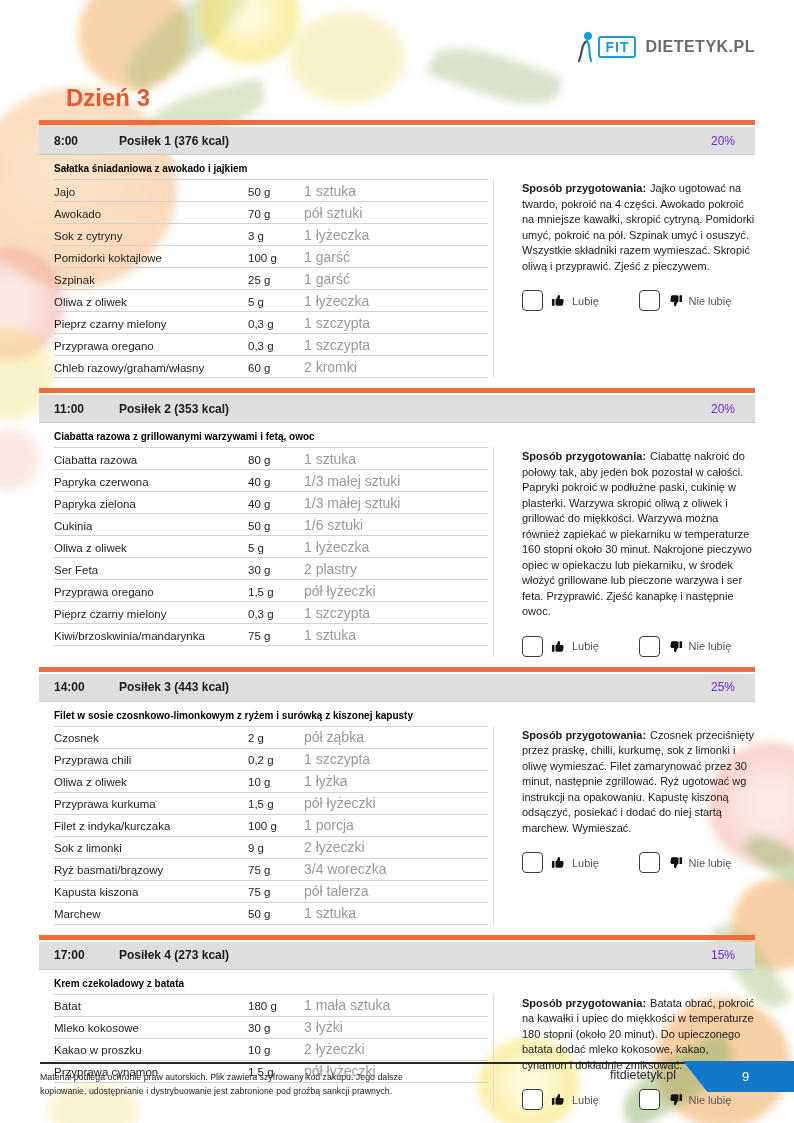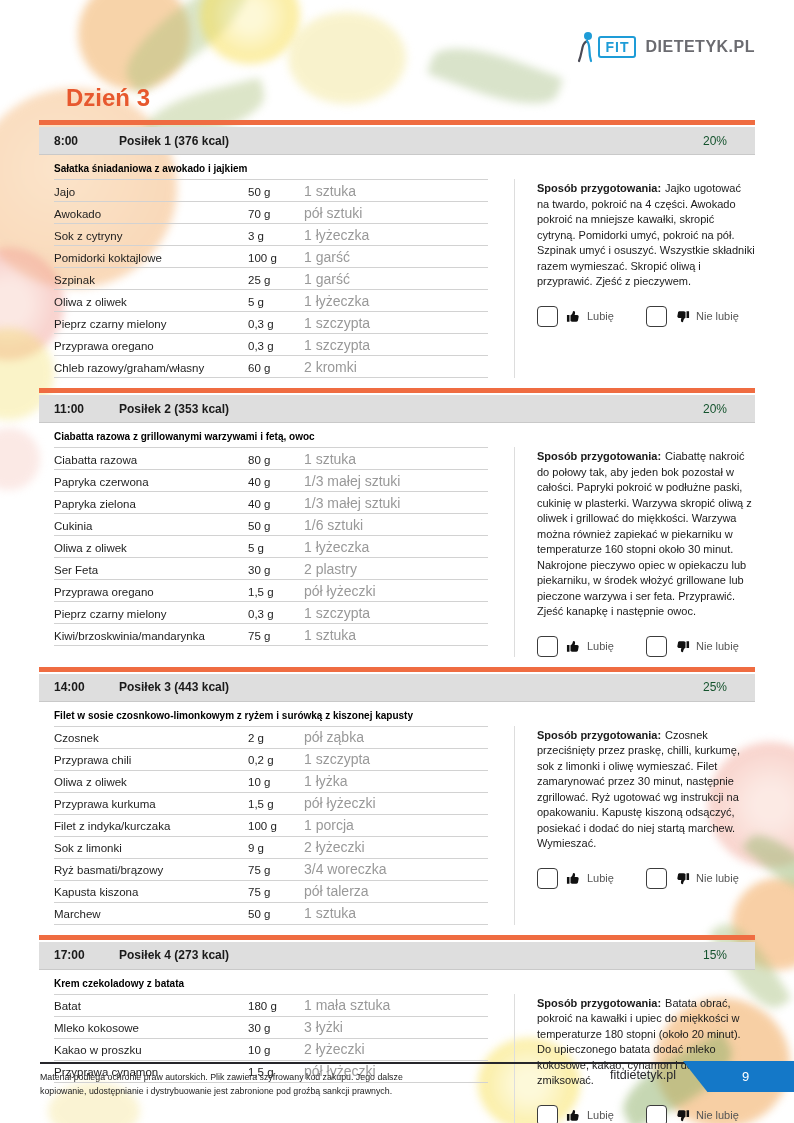--- a/index.html
+++ b/index.html
@@ -40,30 +40,30 @@
 
   .day-title{margin:18px 0 8px 27px;font-size:24px;font-weight:bold;color:#e7582e;}
 
   
   .meal{margin-bottom:10px;}
   .meal-accent{height:5px;background:#ef6c41;margin-bottom:2px;}
   .meal-header{height:27px;display:flex;align-items:center;background:#dedede;border-bottom:1px solid #c9c9c9;
                font-size:12px;color:#1a1a1a;}
   .meal-time{flex:0 0 65px;padding-left:15px;font-weight:bold;}
   .meal-title{font-weight:bold;}
-  .meal-percent{margin-left:auto;padding-right:28px;color:#14532d;}
+  .meal-percent{margin-left:auto;padding-right:20px;color:#6d28d9;}
   .meal-name{margin:8px 0 5px 15px;font-size:10px;font-weight:bold;color:#000000;}
   .meal-body{display:flex;align-items:stretch;}
   .ingredients{flex:0 0 434px;margin-left:15px;}
   .ing-row{display:flex;align-items:baseline;border-top:1px solid #d2d2d2;padding:2.5px 0;}
   .ing-row:last-child{border-bottom:1px solid #d2d2d2;}
   .ing-name{flex:1;font-size:11.5px;color:#1e1e1e;}
   .ing-qty{flex:0 0 56px;font-size:11.5px;color:#1e1e1e;}
   .ing-portion{flex:0 0 184px;font-size:14px;color:#999999;}
-  .recipe{flex:1;border-left:1px solid #dddddd;margin-left:26px;padding:2px 0 0 22px;}
+  .recipe{flex:1;border-left:1px solid #dddddd;margin-left:5px;padding:2px 0 0 28px;}
   .prep{margin:0;font-size:11px;line-height:15.5px;color:#1a1a1a;}
   .prep-label{font-weight:bold;margin-right:4px;}
   .rating{display:flex;margin-top:16px;}
   .rate-group{display:flex;align-items:center;flex:1;}
   .checkbox{width:19px;height:19px;border:1.6px solid #3c3c3c;border-radius:4px;background:#ffffff;cursor:pointer;}
   .thumb{width:15px;height:15px;margin-left:8px;fill:#111111;}
   .thumb.down{transform:rotate(180deg);}
   .rate-label{margin-left:6px;font-size:11px;color:#555555;}
 
   

